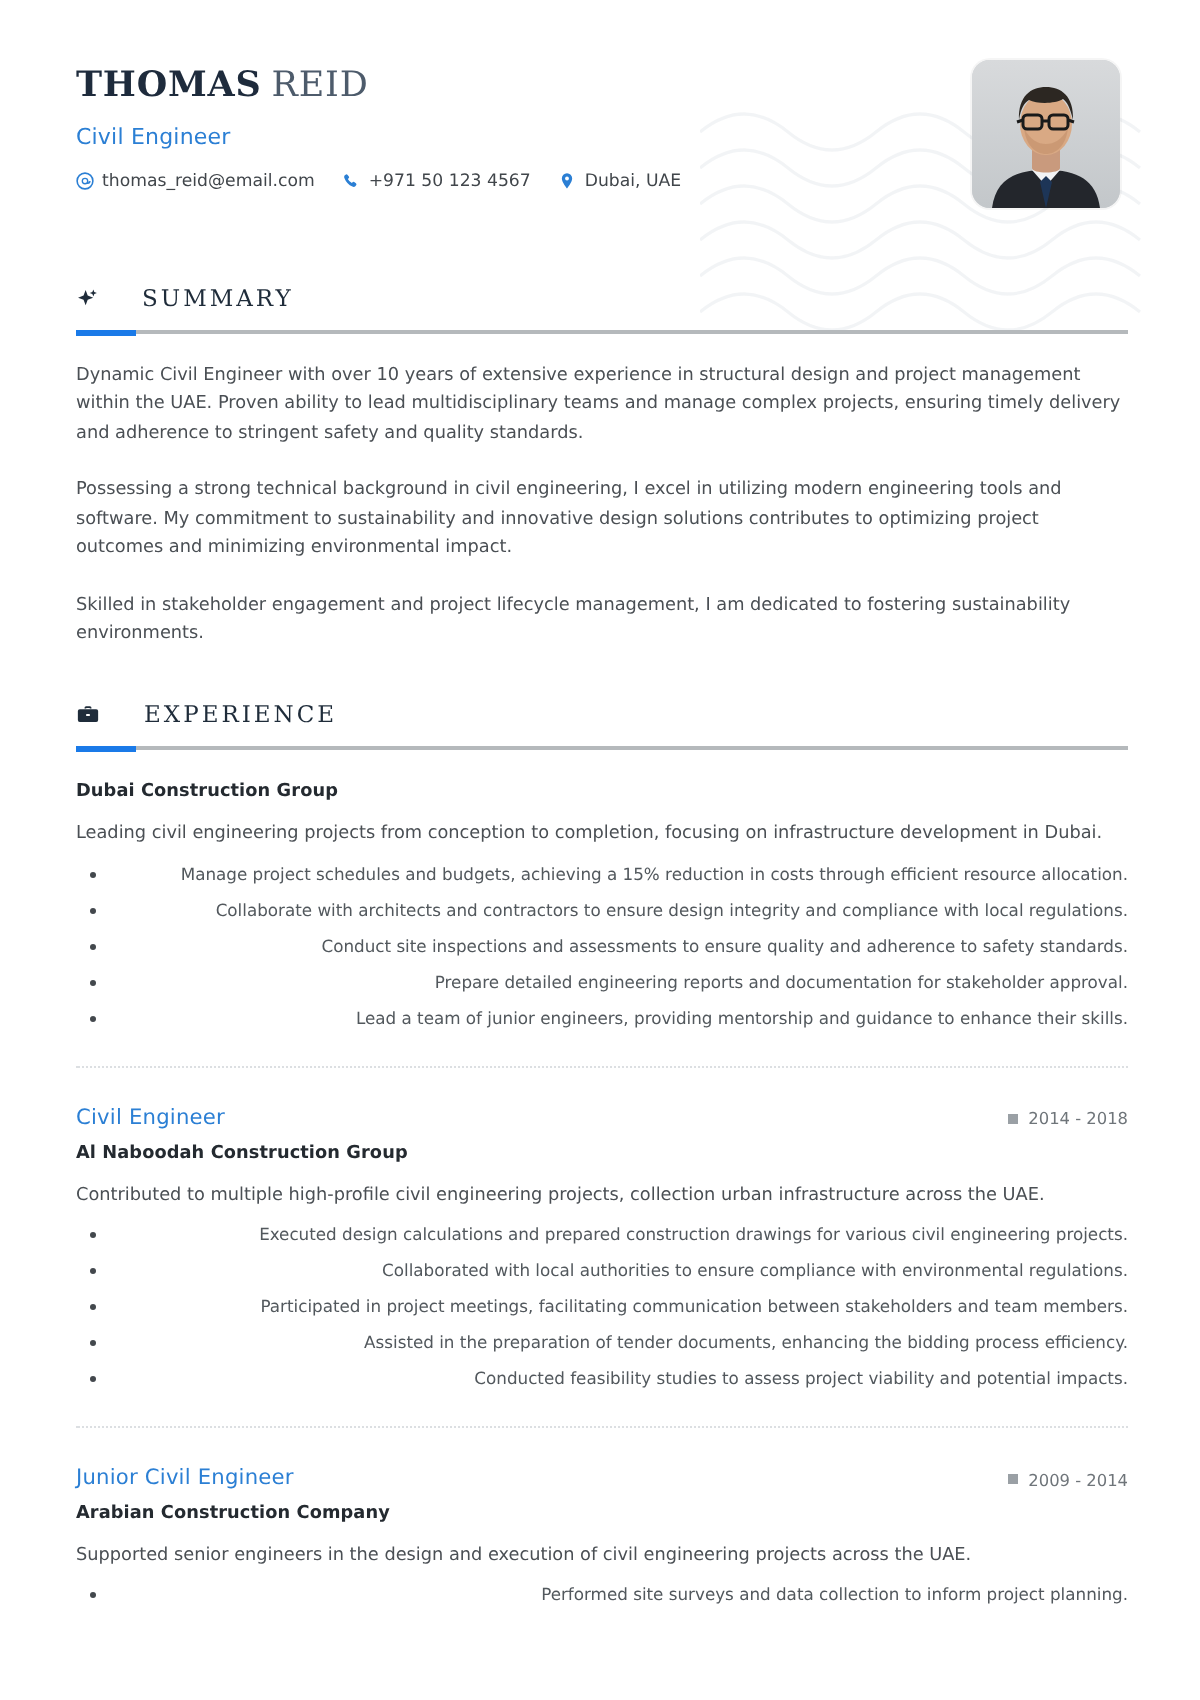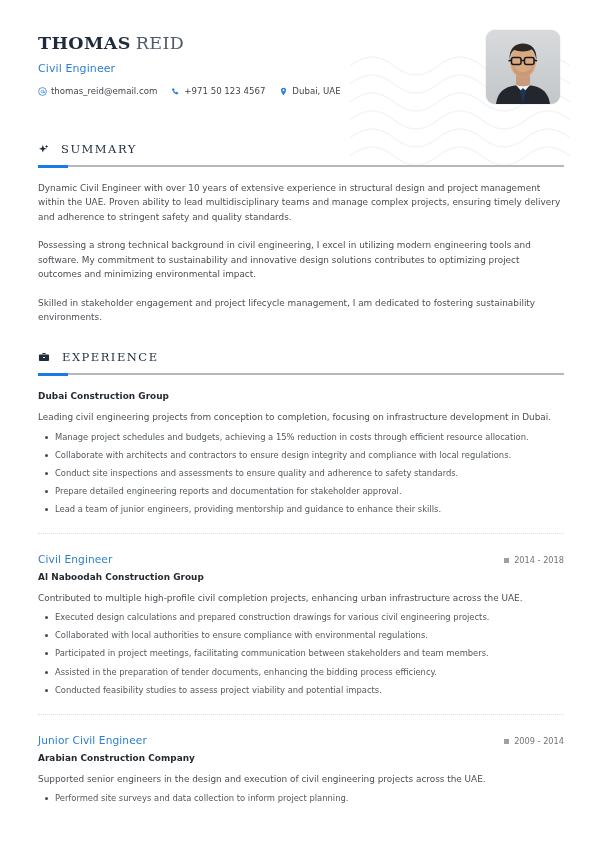--- a/index.html
+++ b/index.html
@@ -74,21 +74,21 @@
   .contact-row {
     display: flex;
     align-items: center;
     gap: 14px;
     font-size: 8.6px;
     color: #41464b;
     white-space: nowrap;
   }
   .contact-item {
     display: flex;
-    align-items: flex-end;
+    align-items: flex-start;
     gap: 4px;
   }
   .contact-item svg { display: block; flex: none; }
 
   .photo {
     width: 74px;
     height: 74px;
     border-radius: 9px;
     overflow: hidden;
     flex: none;
@@ -97,21 +97,21 @@
     background: #cfd3d6;
     position: relative;
     box-shadow: 0 0 0 1px rgba(0,0,0,0.04);
   }
   .photo svg { display: block; }
 
   
   .section { margin-top: 26px; }
   .section-head {
     display: flex;
-    gap: 12px;
+    gap: 22px;
   }
   .section-icon {
     color: #1f2c3a;
     display: flex;
     align-items: center;
   }
   .section-title {
     font-family: "DejaVu Serif", serif;
     font-size: 11.5px;
     letter-spacing: 1.5px;
@@ -192,20 +192,21 @@
     margin: 6px 0 0 0;
     padding: 0;
   }
   .exp-bullets li {
     position: relative;
     padding-left: 17px;
     font-size: 8.4px;
     line-height: 1.55;
     color: #52585d;
     margin-top: 5px;
+    text-align: right;
   }
   .exp-bullets li::before {
     content: "";
     position: absolute;
     left: 7px;
     top: 5px;
     width: 3px;
     height: 3px;
     background: #43484d;
     border-radius: 50%;
@@ -345,21 +346,21 @@
 
       <div class="exp-item">
         <div class="exp-top">
           <span class="exp-role">Civil Engineer</span>
           <span class="exp-date">
             <span class="cal"></span>
             <span>2014 - 2018</span>
           </span>
         </div>
         <div class="exp-company">Al Naboodah Construction Group</div>
-        <div class="exp-desc">Contributed to multiple high-profile civil completion projects, enhancing urban infrastructure across the UAE.</div>
+        <div class="exp-desc">Contributed to multiple high-profile civil engineering projects, collection urban infrastructure across the UAE.</div>
         <ul class="exp-bullets">
           <li>Executed design calculations and prepared construction drawings for various civil engineering projects.</li>
           <li>Collaborated with local authorities to ensure compliance with environmental regulations.</li>
           <li>Participated in project meetings, facilitating communication between stakeholders and team members.</li>
           <li>Assisted in the preparation of tender documents, enhancing the bidding process efficiency.</li>
           <li>Conducted feasibility studies to assess project viability and potential impacts.</li>
         </ul>
       </div>
 
       <div class="exp-item">

